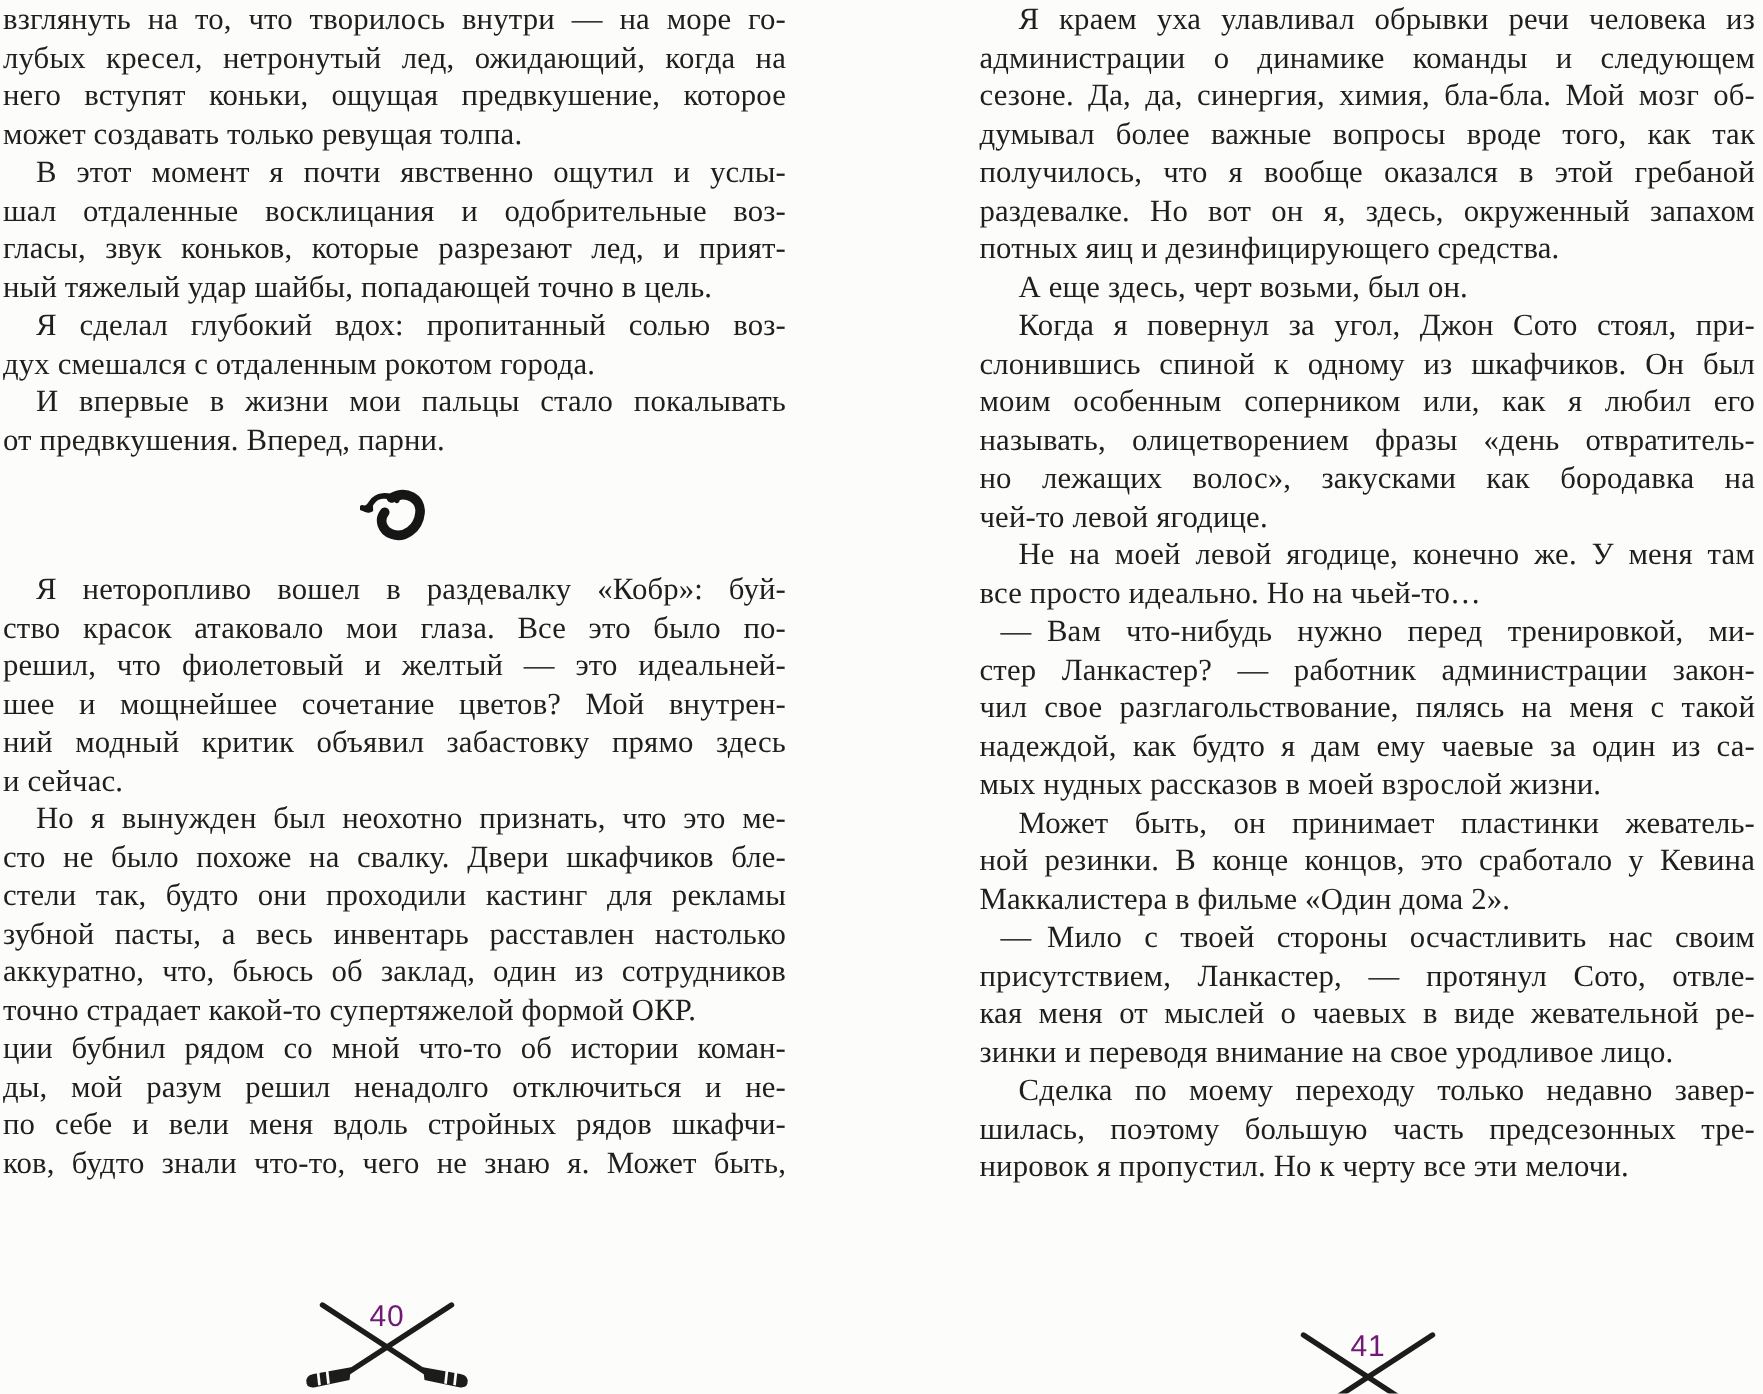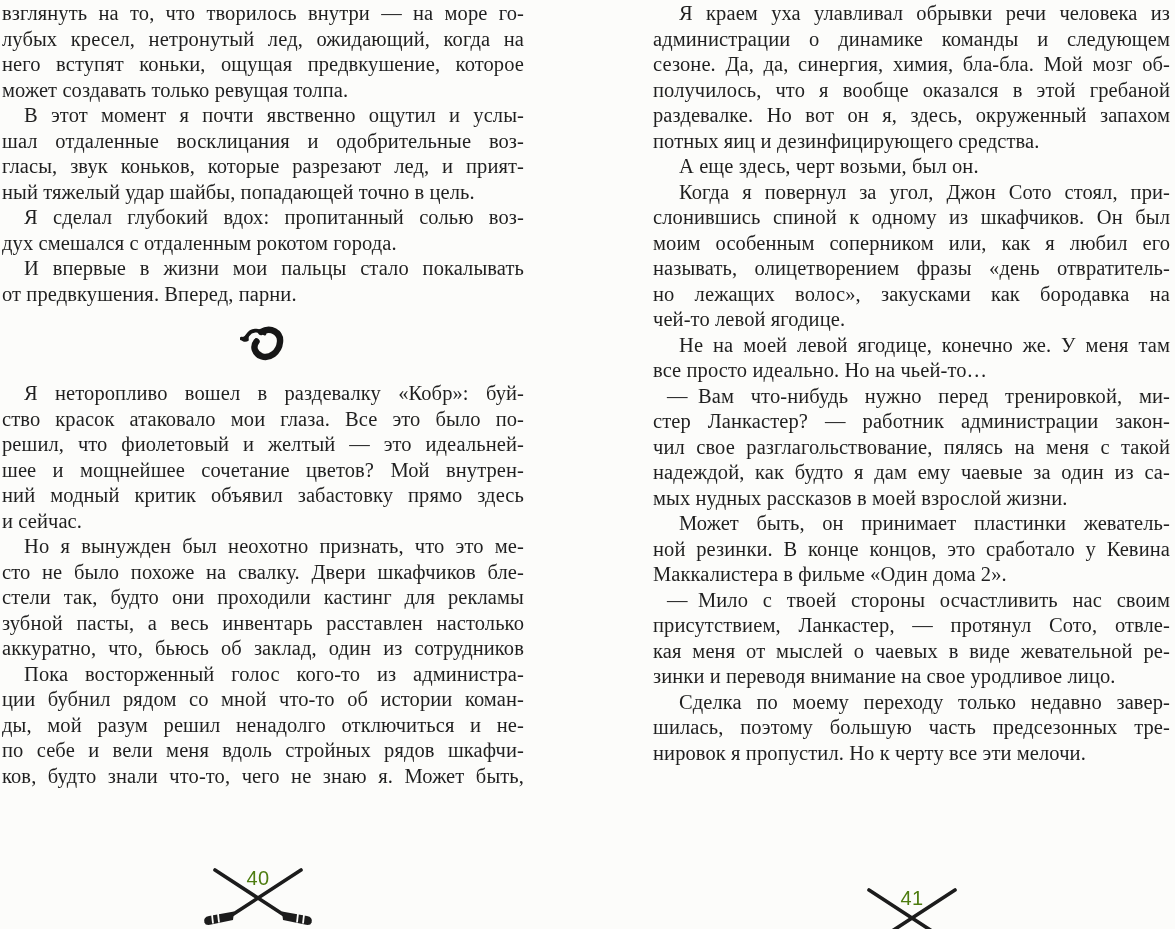--- a/index.html
+++ b/index.html
@@ -26,21 +26,21 @@
     height:74px;display:flex;align-items:center;justify-content:center;
   }
   .page-footer{
     position:absolute;width:120px;height:62px;top:866px;
   }
   .pf-left{left:198px;}
   .pf-right{left:852px;top:868px;margin-top:18px;}
   .page-num{
     position:absolute;top:1px;left:0;width:100%;text-align:center;
     font-family:"Liberation Sans","DejaVu Sans",sans-serif;
-    font-size:20px;font-weight:400;color:#4d7c0f;letter-spacing:0.5px;
+    font-size:20px;font-weight:400;color:#701a75;letter-spacing:0.5px;
   }
   svg{display:block;}
 </style>
 </head>
 <body>
 
 <div class="spread">
 
   <div class="column col-left">
       <div class="paragraph">
@@ -77,35 +77,36 @@
         <div class="line">шее и мощнейшее сочетание цветов? Мой внутрен-</div>
         <div class="line">ний модный критик объявил забастовку прямо здесь</div>
         <div class="line last">и сейчас.</div>
       </div>
       <div class="paragraph">
         <div class="line ind">Но я вынужден был неохотно признать, что это ме-</div>
         <div class="line">сто не было похоже на свалку. Двери шкафчиков бле-</div>
         <div class="line">стели так, будто они проходили кастинг для рекламы</div>
         <div class="line">зубной пасты, а весь инвентарь расставлен настолько</div>
         <div class="line">аккуратно, что, бьюсь об заклад, один из сотрудников</div>
+        <div class="line last">точно страдает какой-то супертяжелой формой ОКР.</div>
       </div>
       <div class="paragraph">
-        <div class="line ind">Пока восторженный голос кого-то из администра-</div>
         <div class="line">ции бубнил рядом со мной что-то об истории коман-</div>
         <div class="line">ды, мой разум решил ненадолго отключиться и не-</div>
         <div class="line">по себе и вели меня вдоль стройных рядов шкафчи-</div>
         <div class="line">ков, будто знали что-то, чего не знаю я. Может быть,</div>
       </div>
     </div>
 
   <div class="column col-right">
       <div class="paragraph">
         <div class="line ind">Я краем уха улавливал обрывки речи человека из</div>
         <div class="line">администрации о динамике команды и следующем</div>
         <div class="line">сезоне. Да, да, синергия, химия, бла-бла. Мой мозг об-</div>
+        <div class="line">думывал более важные вопросы вроде того, как так</div>
         <div class="line">получилось, что я вообще оказался в этой гребаной</div>
         <div class="line">раздевалке. Но вот он я, здесь, окруженный запахом</div>
         <div class="line last">потных яиц и дезинфицирующего средства.</div>
       </div>
       <div class="paragraph">
         <div class="line ind last">А еще здесь, черт возьми, был он.</div>
       </div>
       <div class="paragraph">
         <div class="line ind">Когда я повернул за угол, Джон Сото стоял, при-</div>
         <div class="line">слонившись спиной к одному из шкафчиков. Он был</div>

